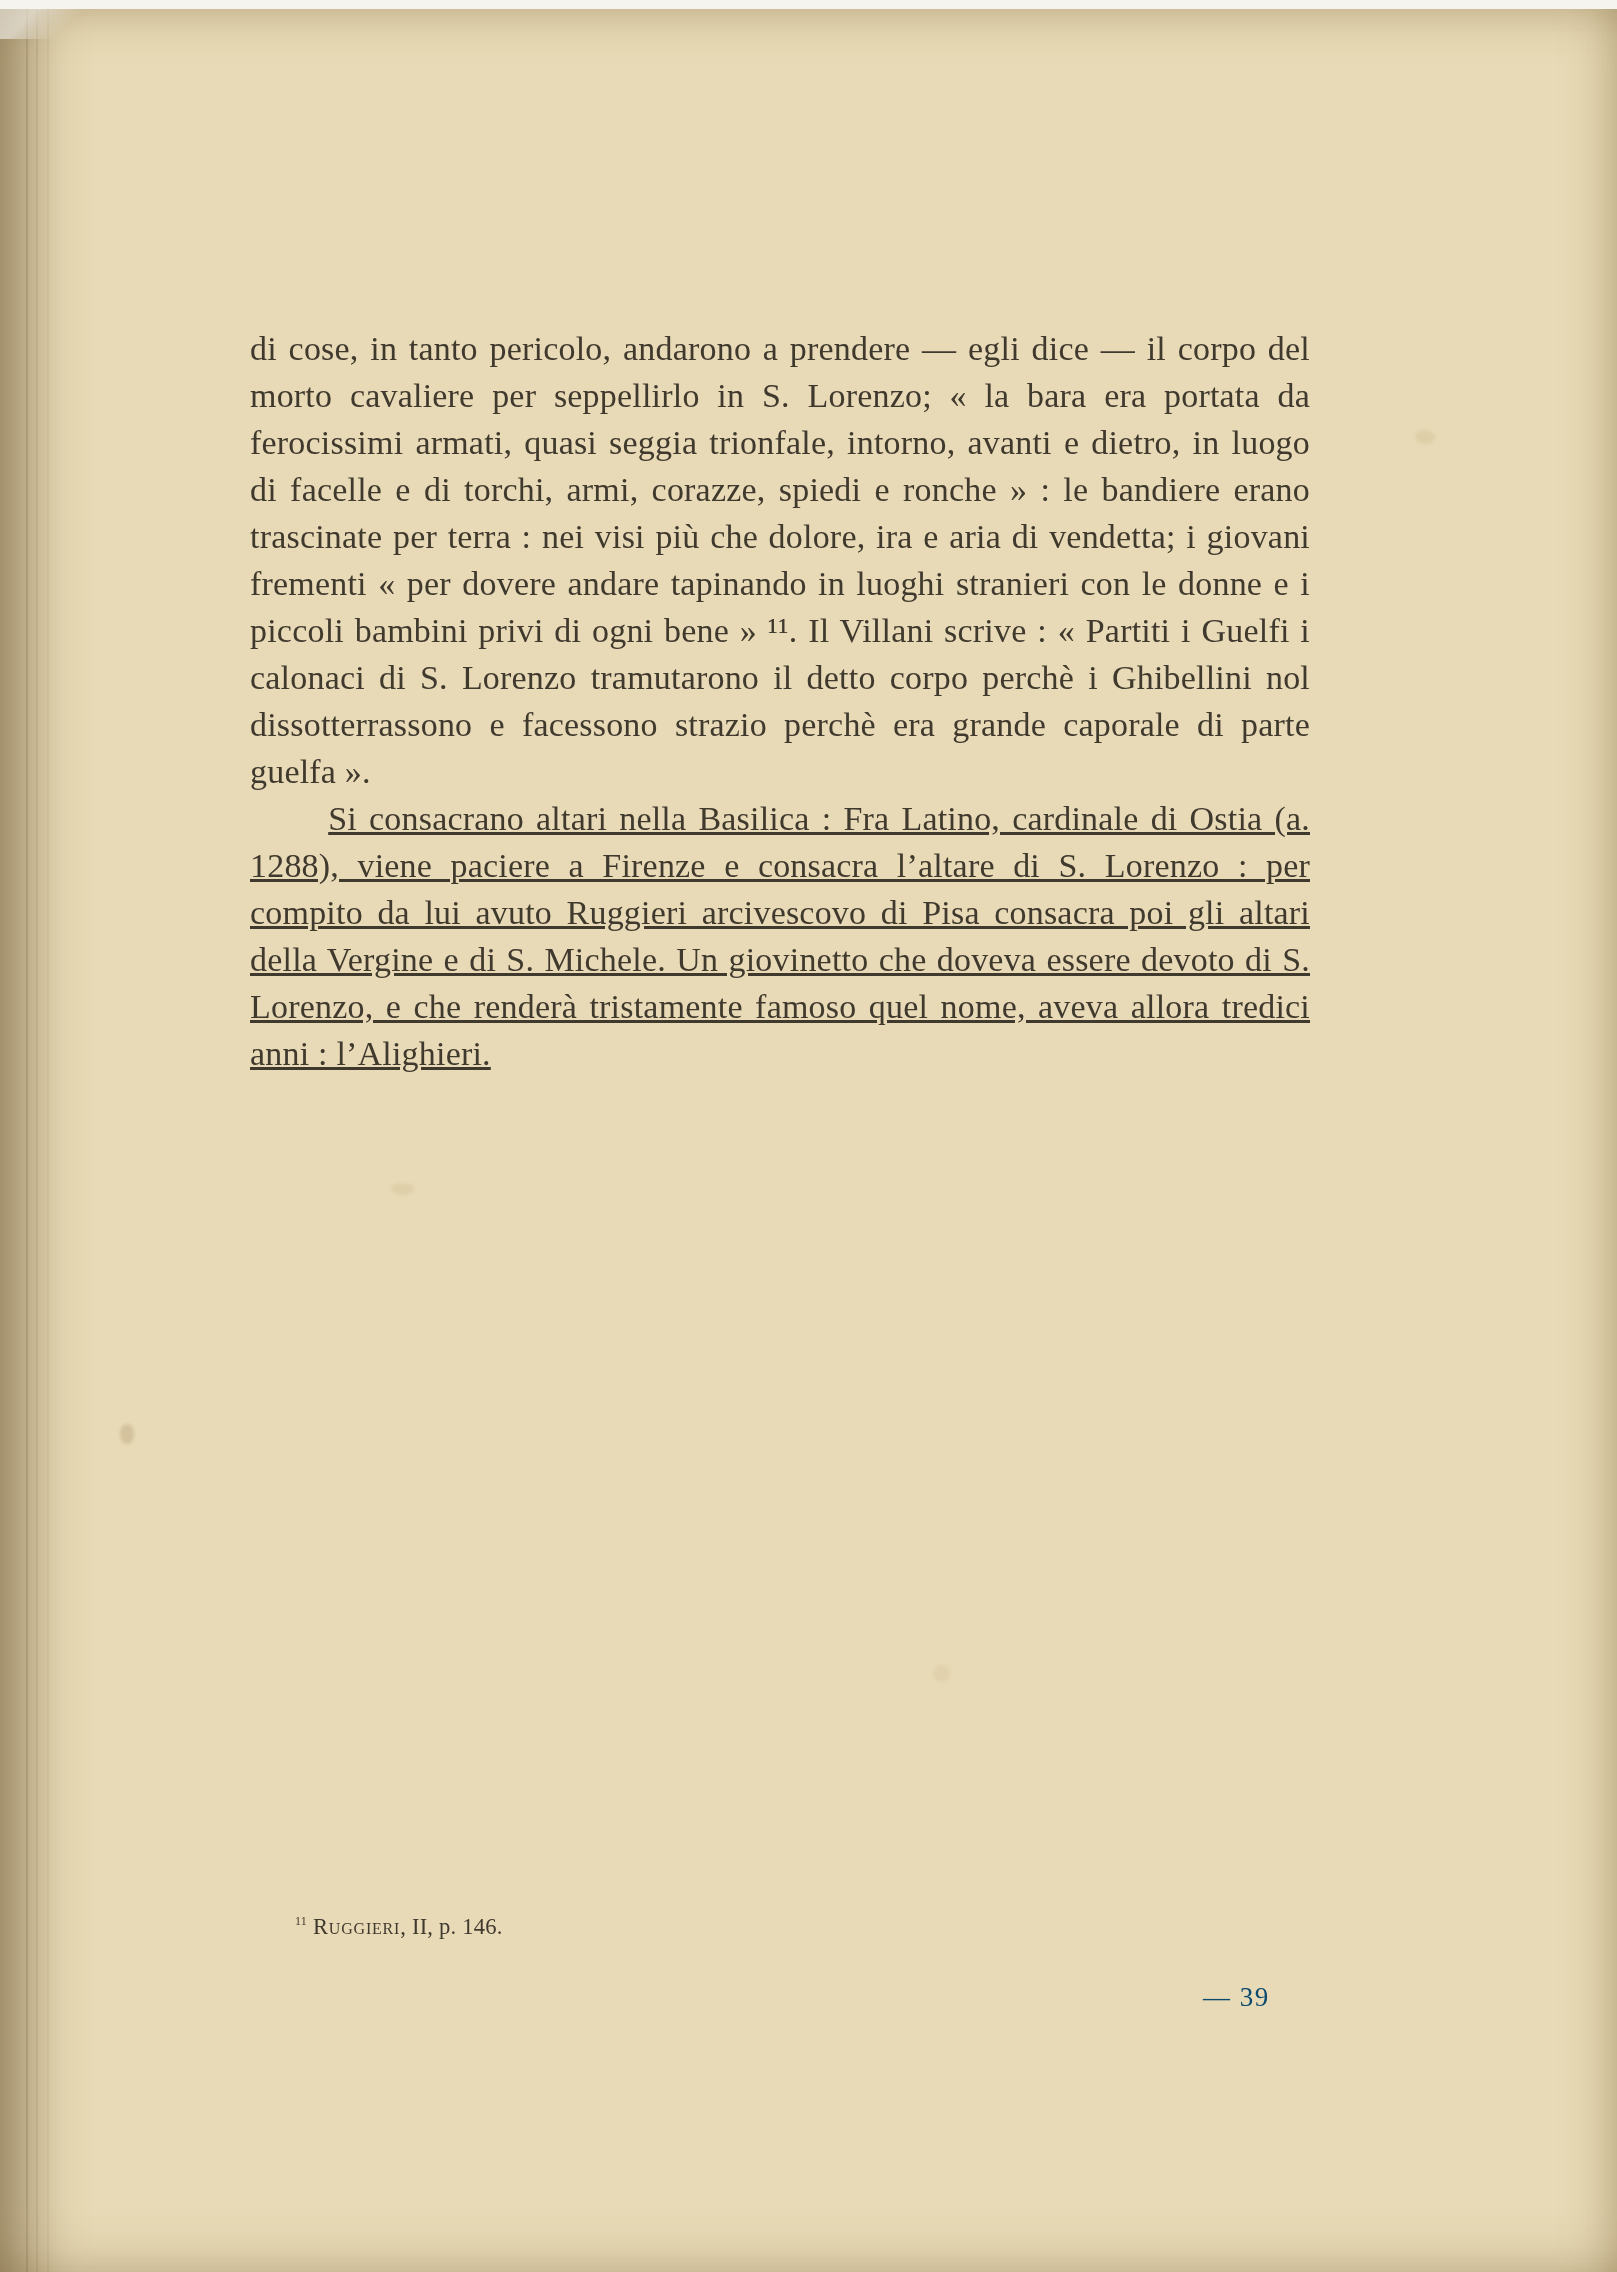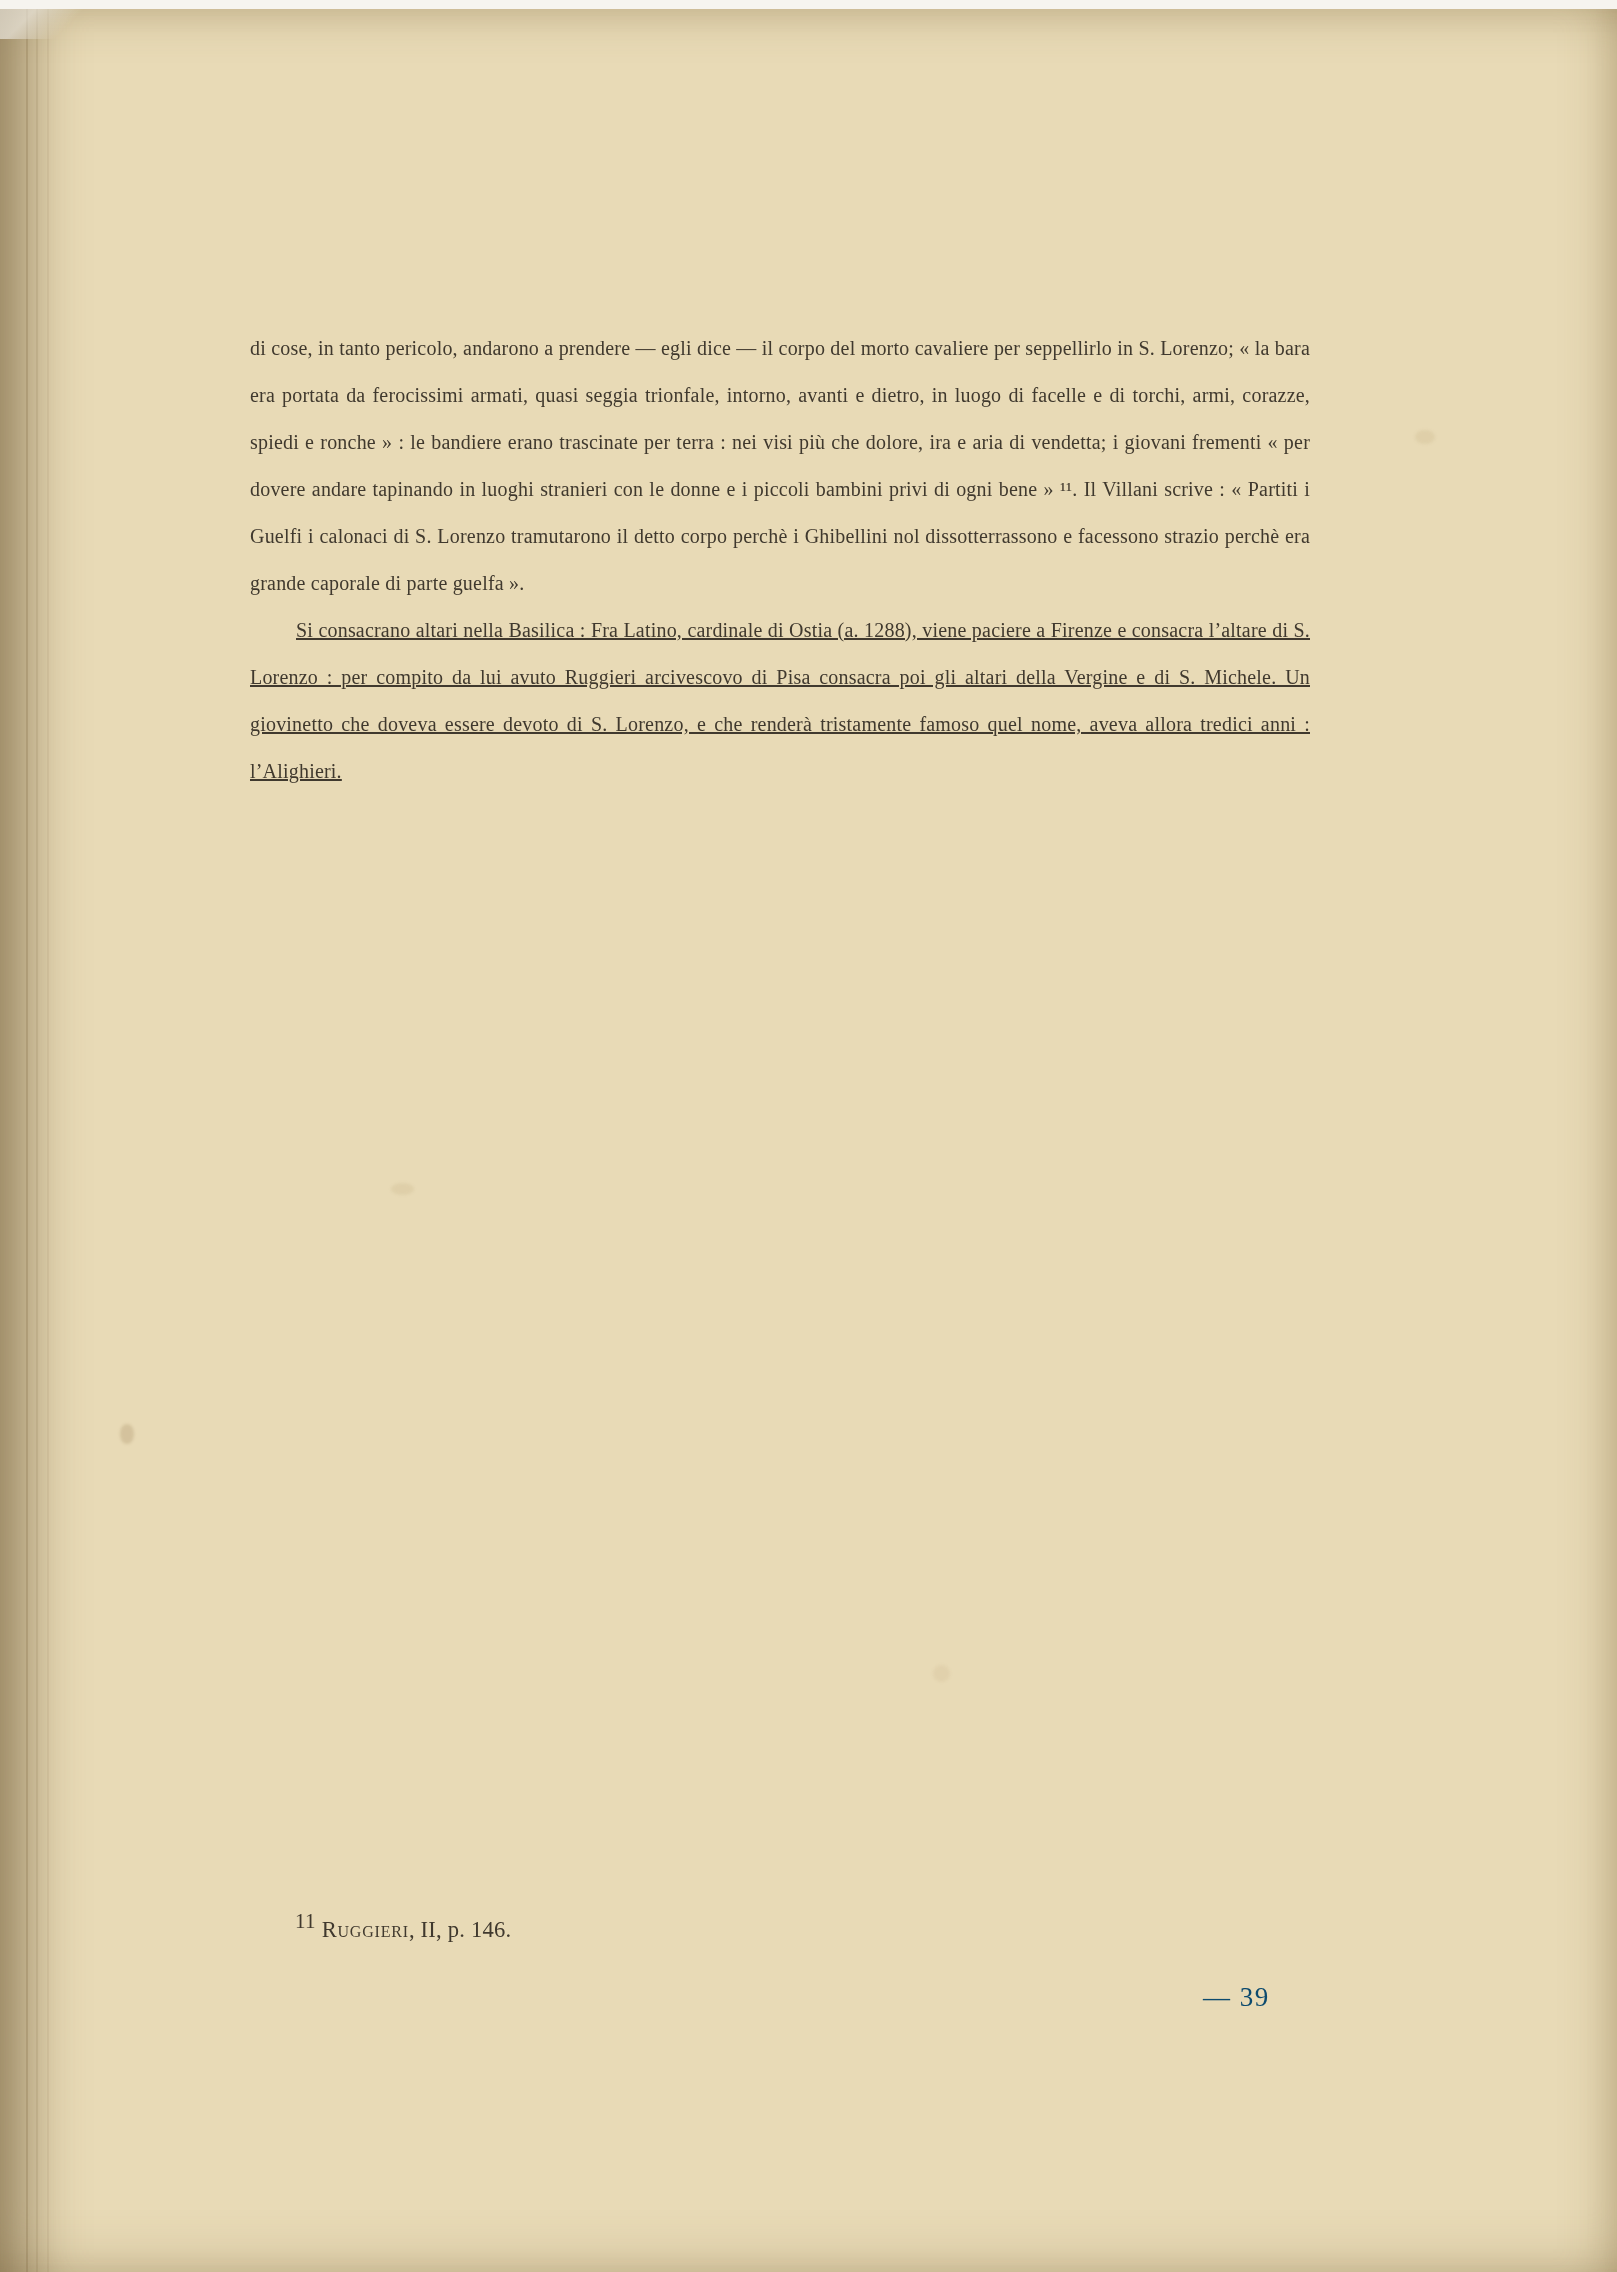--- a/index.html
+++ b/index.html
@@ -51,21 +51,21 @@
     background: linear-gradient(135deg, #f6f4ef 30%, transparent 70%);
     opacity: .6;
   }
 
   #text-block {
     position: absolute;
     left: 250px;
     top: 316px;
     width: 1060px;
     color: #40392e;
-    font-size: 20px;
+    font-size: 34px;
     line-height: 47px;
     text-align: justify;
     letter-spacing: 0.2px;
   }
   #text-block p {
     margin: 0;
   }
   #text-block p.indented {
     text-indent: 2.3em;
     text-decoration: underline;
@@ -74,21 +74,21 @@
   #footnote {
     position: absolute;
     left: 295px;
     top: 1899px;
     color: #40392e;
     font-size: 22.6px;
     line-height: 27px;
     letter-spacing: 0.2px;
   }
   #footnote .fn-marker {
-    font-size: 21px;
+    font-size: 12px;
     vertical-align: super;
     margin-right: 6px;
   }
   #footnote .fn-author {
     font-variant: small-caps;
     letter-spacing: 0.8px;
   }
 
   #page-number {
     position: absolute;

